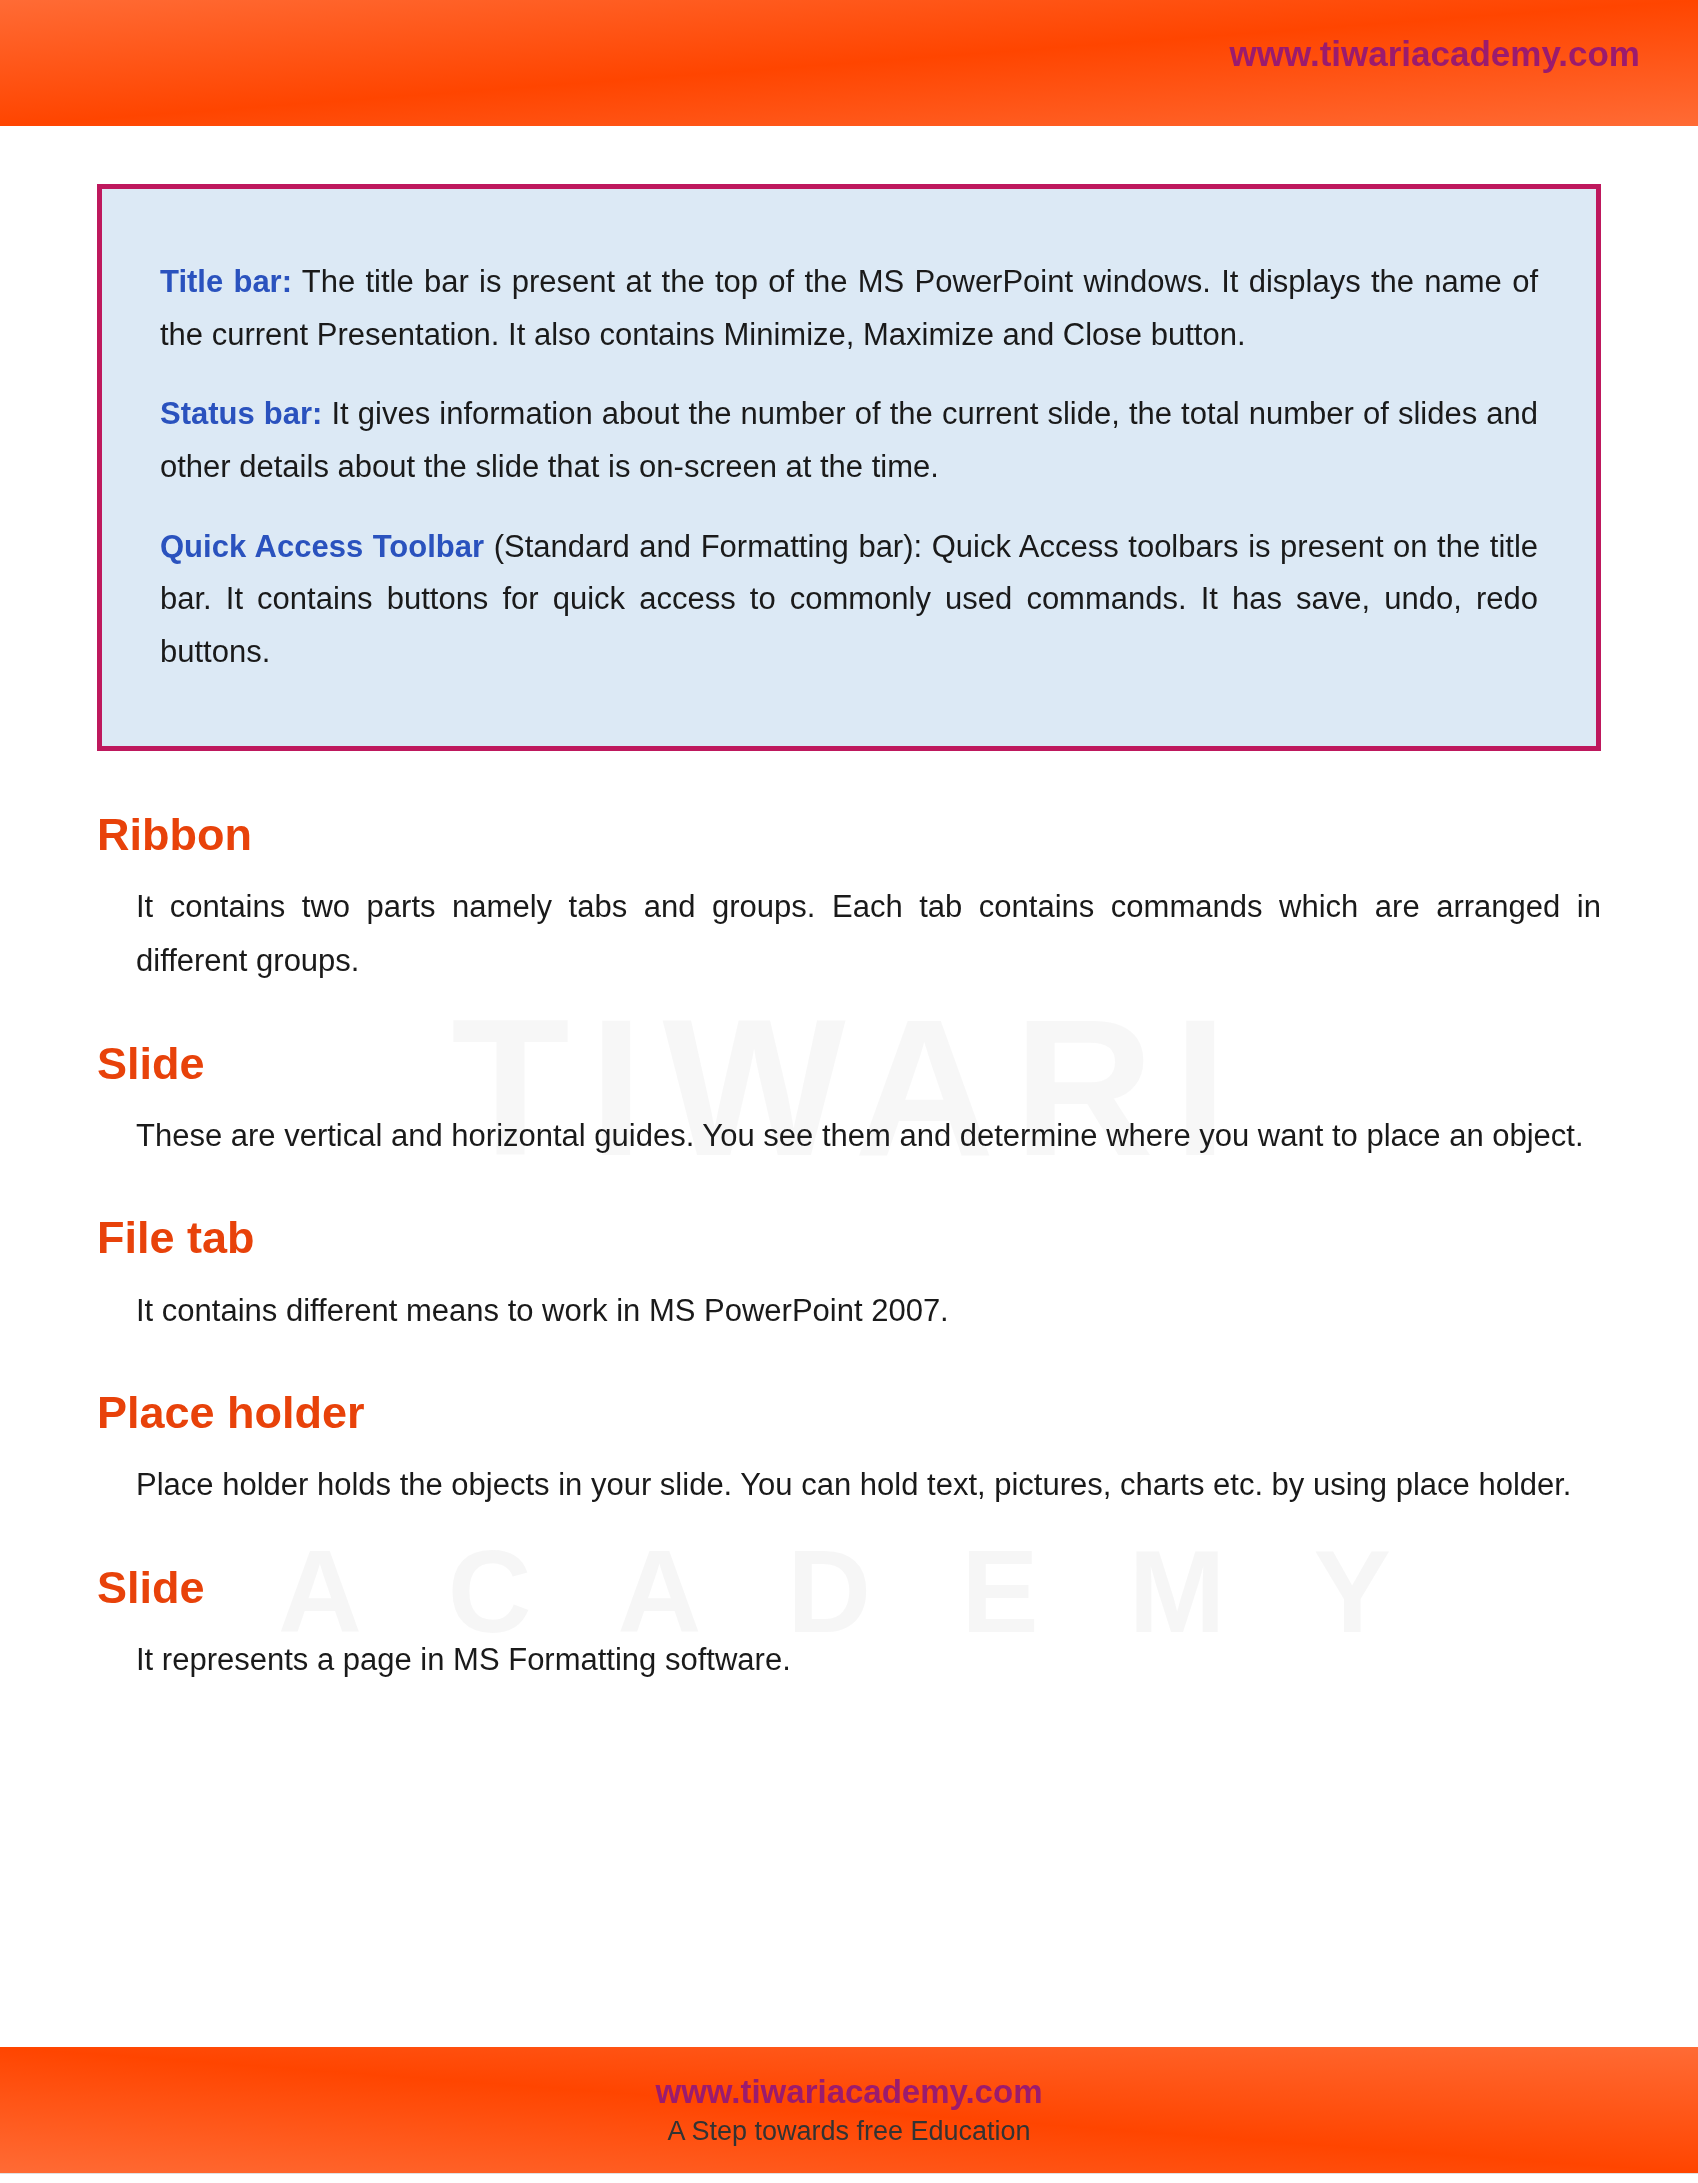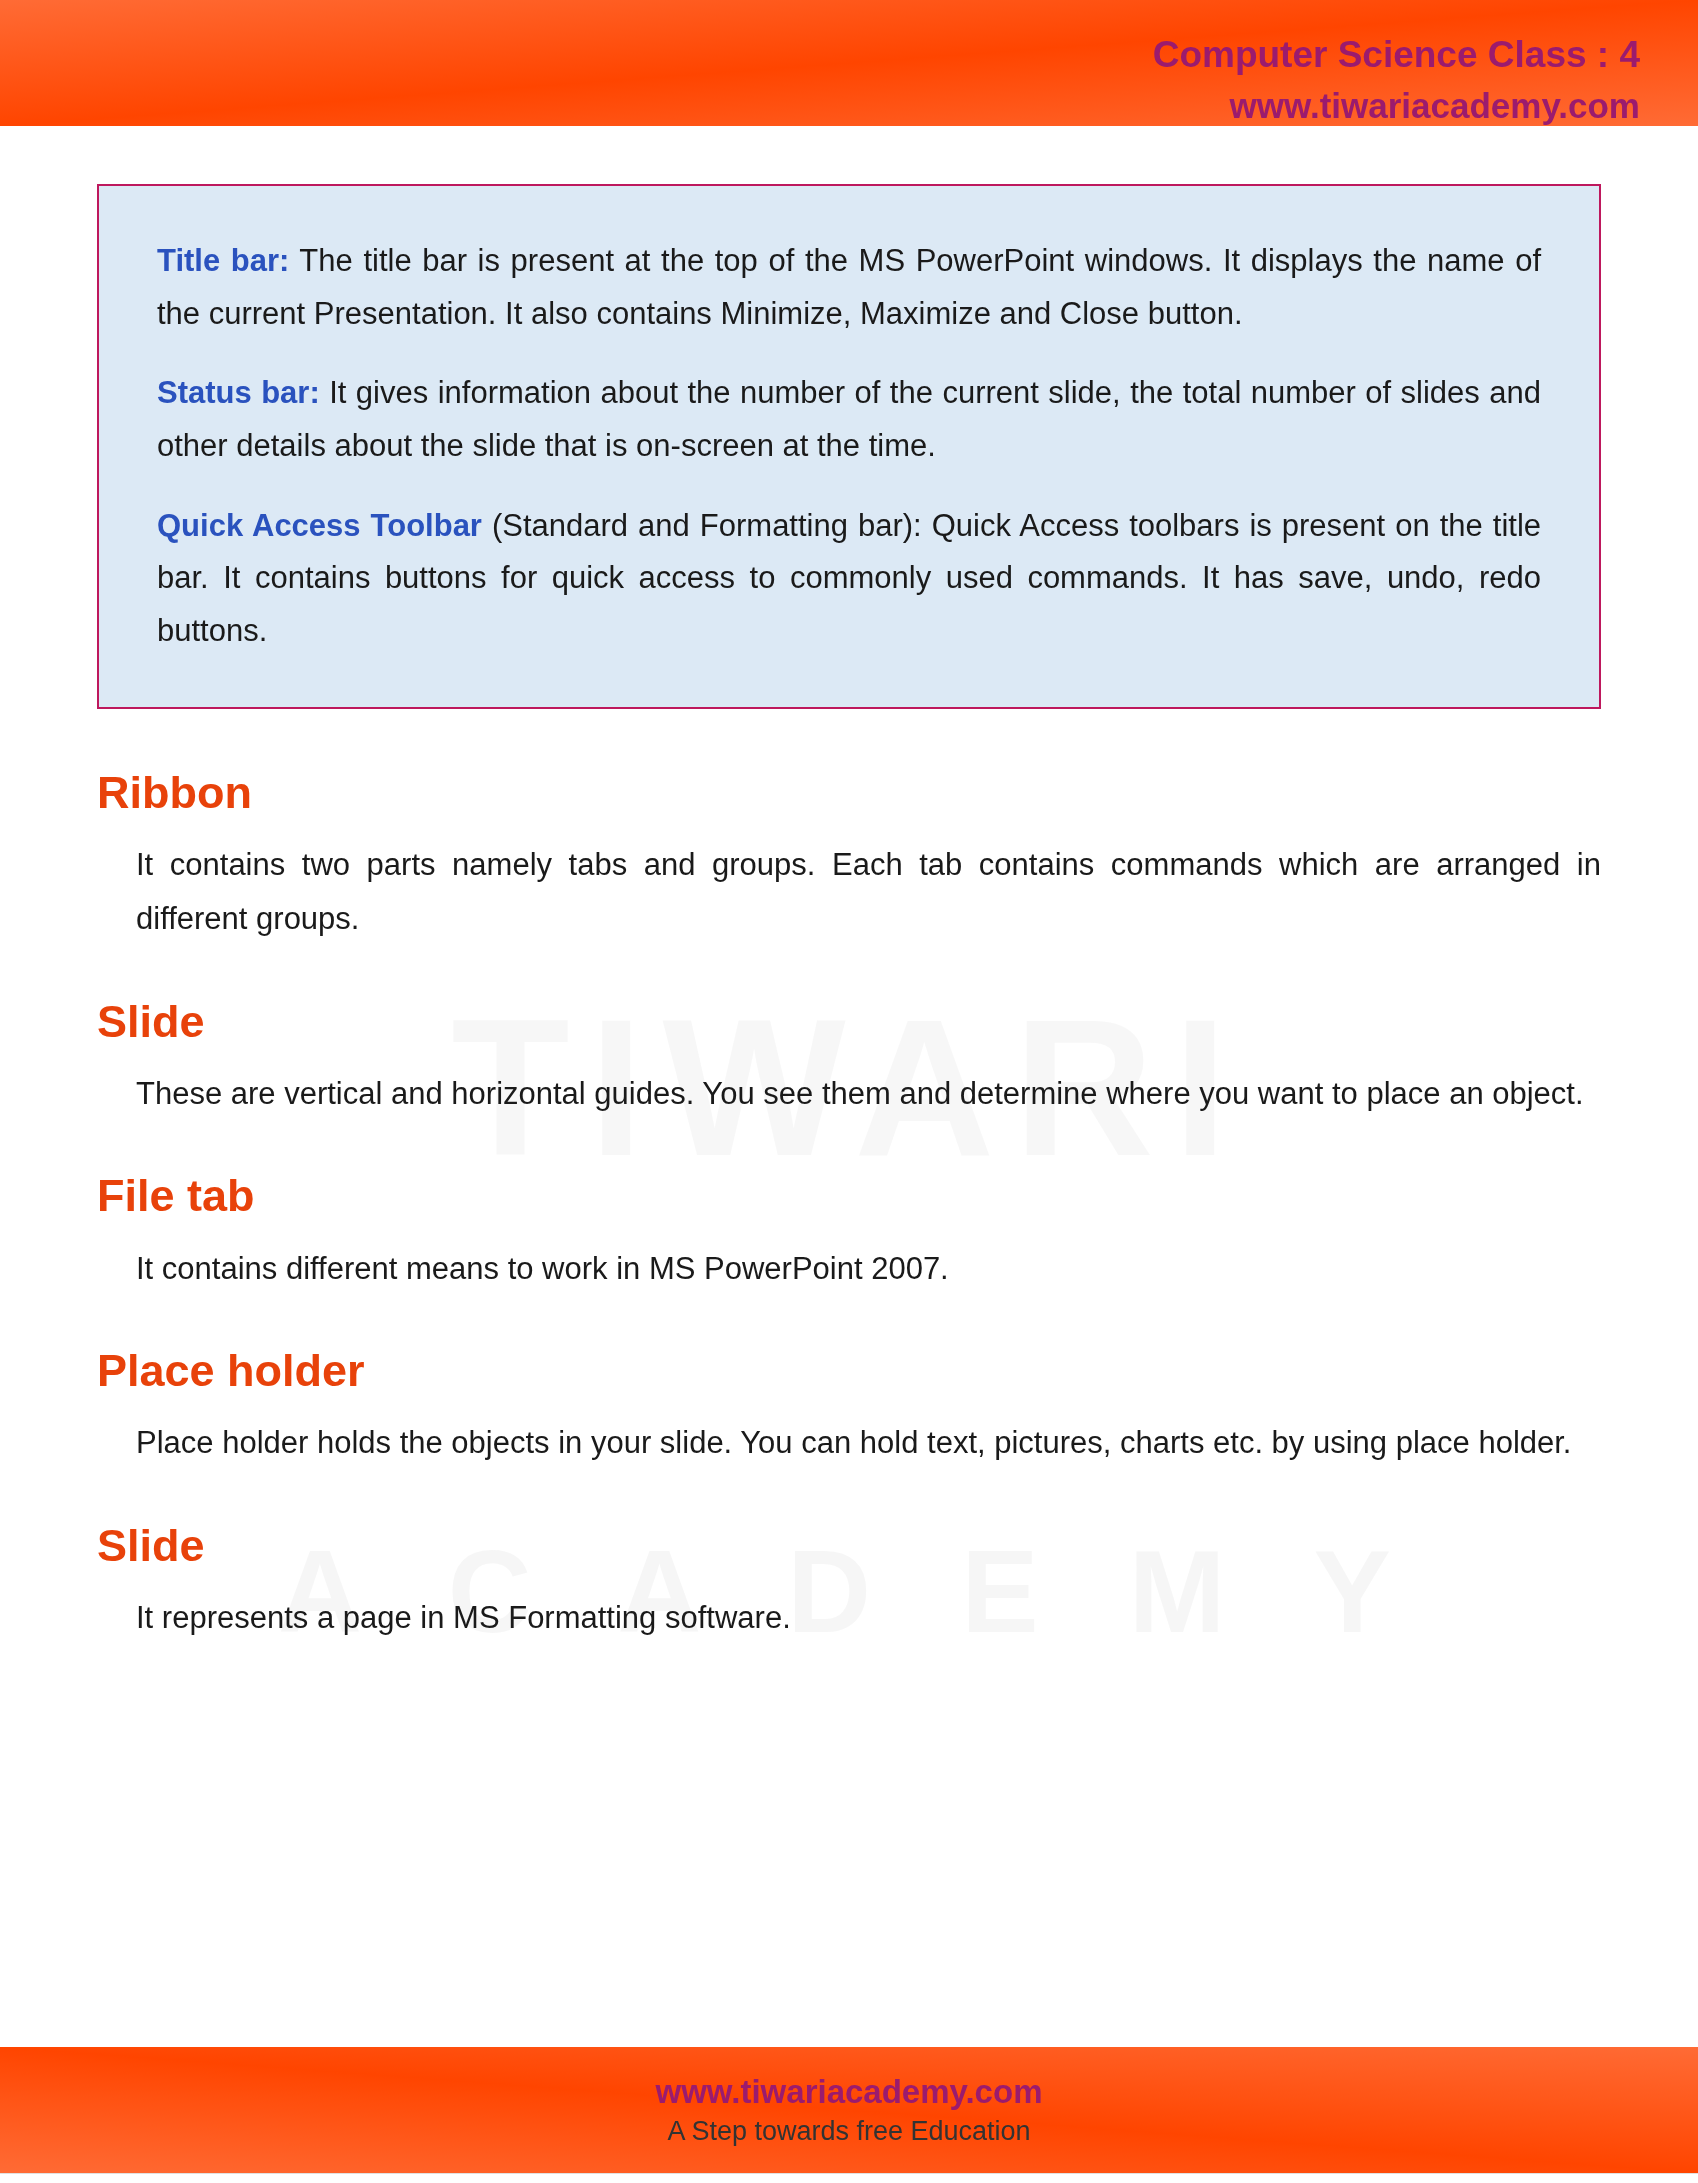--- a/index.html
+++ b/index.html
@@ -73,22 +73,22 @@
     }
 
     .content-inner {
       position: relative;
       z-index: 1;
     }
 
     
     .info-box {
       background-color: #dce9f5;
-      border: 2px solid #be185d;
-      padding: 49px 58px;
+      border: 5px solid #be185d;
+      padding: 67px 58px;
       margin-bottom: 58px;
       line-height: 1.7;
     }
 
     .info-box p {
       font-size: 31px;
       color: #1a1a1a;
       margin-bottom: 27px;
       text-align: justify;
     }
@@ -171,21 +171,20 @@
       text-align: center;
     }
   </style>
 </head>
 <body>
 
 <div class="page-wrapper">
 
   <div class="top-bar">
     <div class="header-text">
-      <div class="header-title">Computer Science Class : 4</div>
       <div class="header-website">www.tiwariacademy.com</div>
     </div>
   </div>
 
   <div class="main-content">
 
     <div class="watermark">TIWARI</div>
     <div class="academy-watermark">A C A D E M Y</div>
 
     <div class="content-inner">

